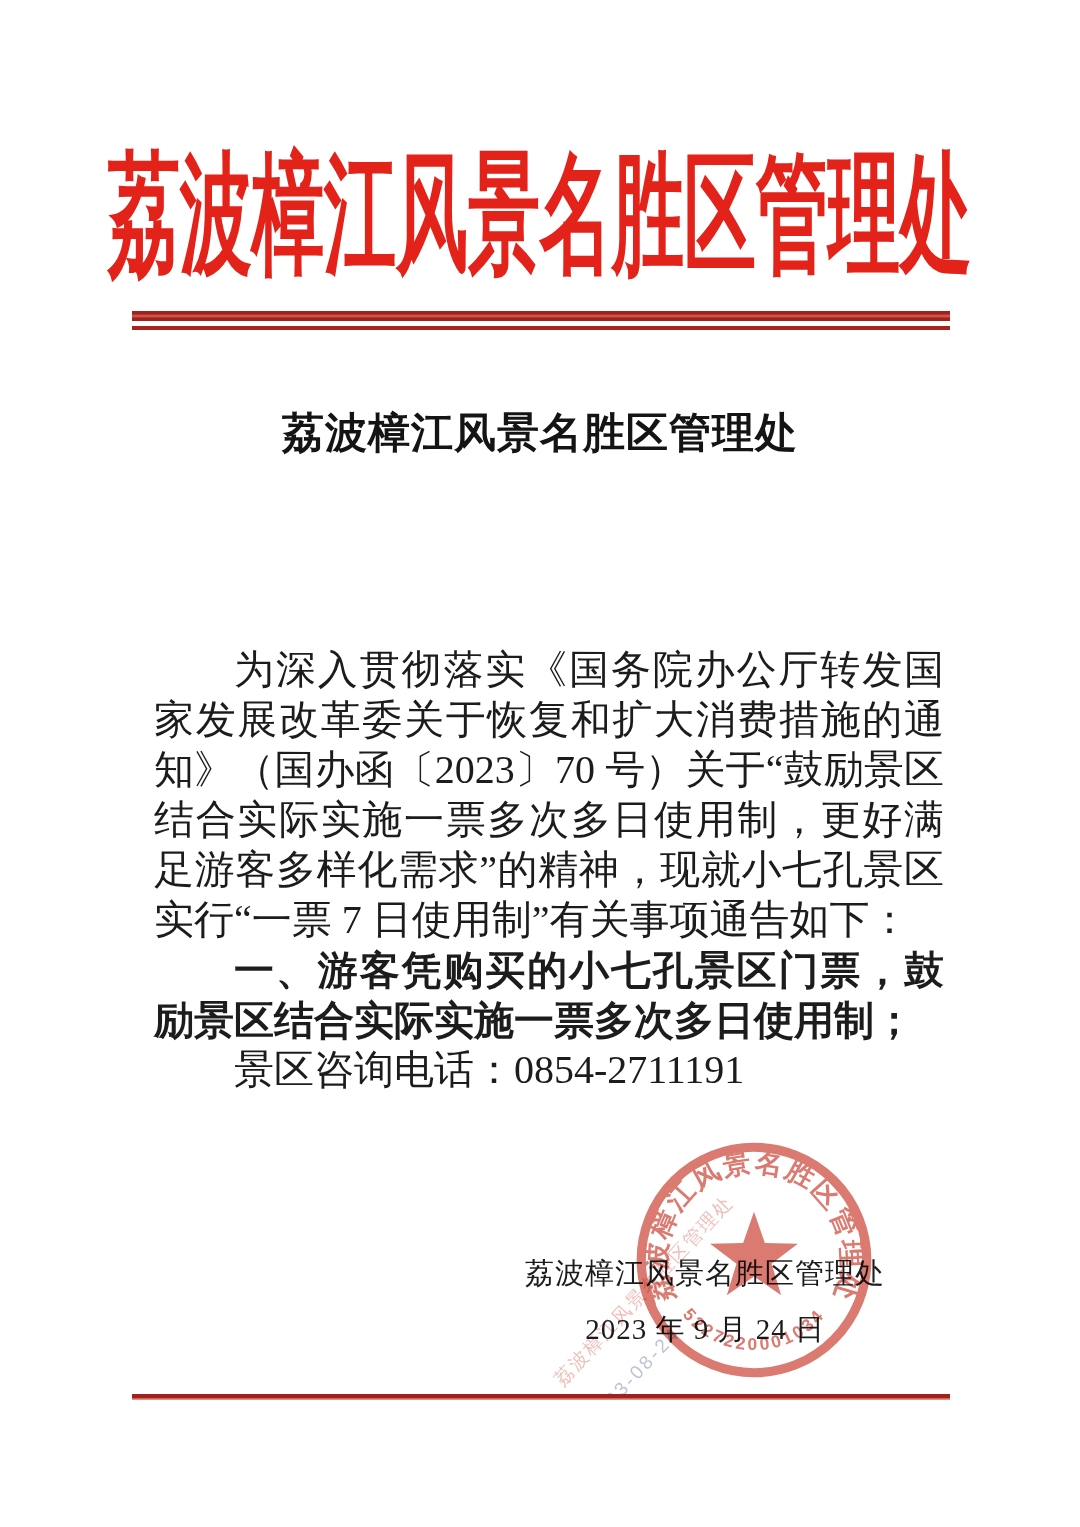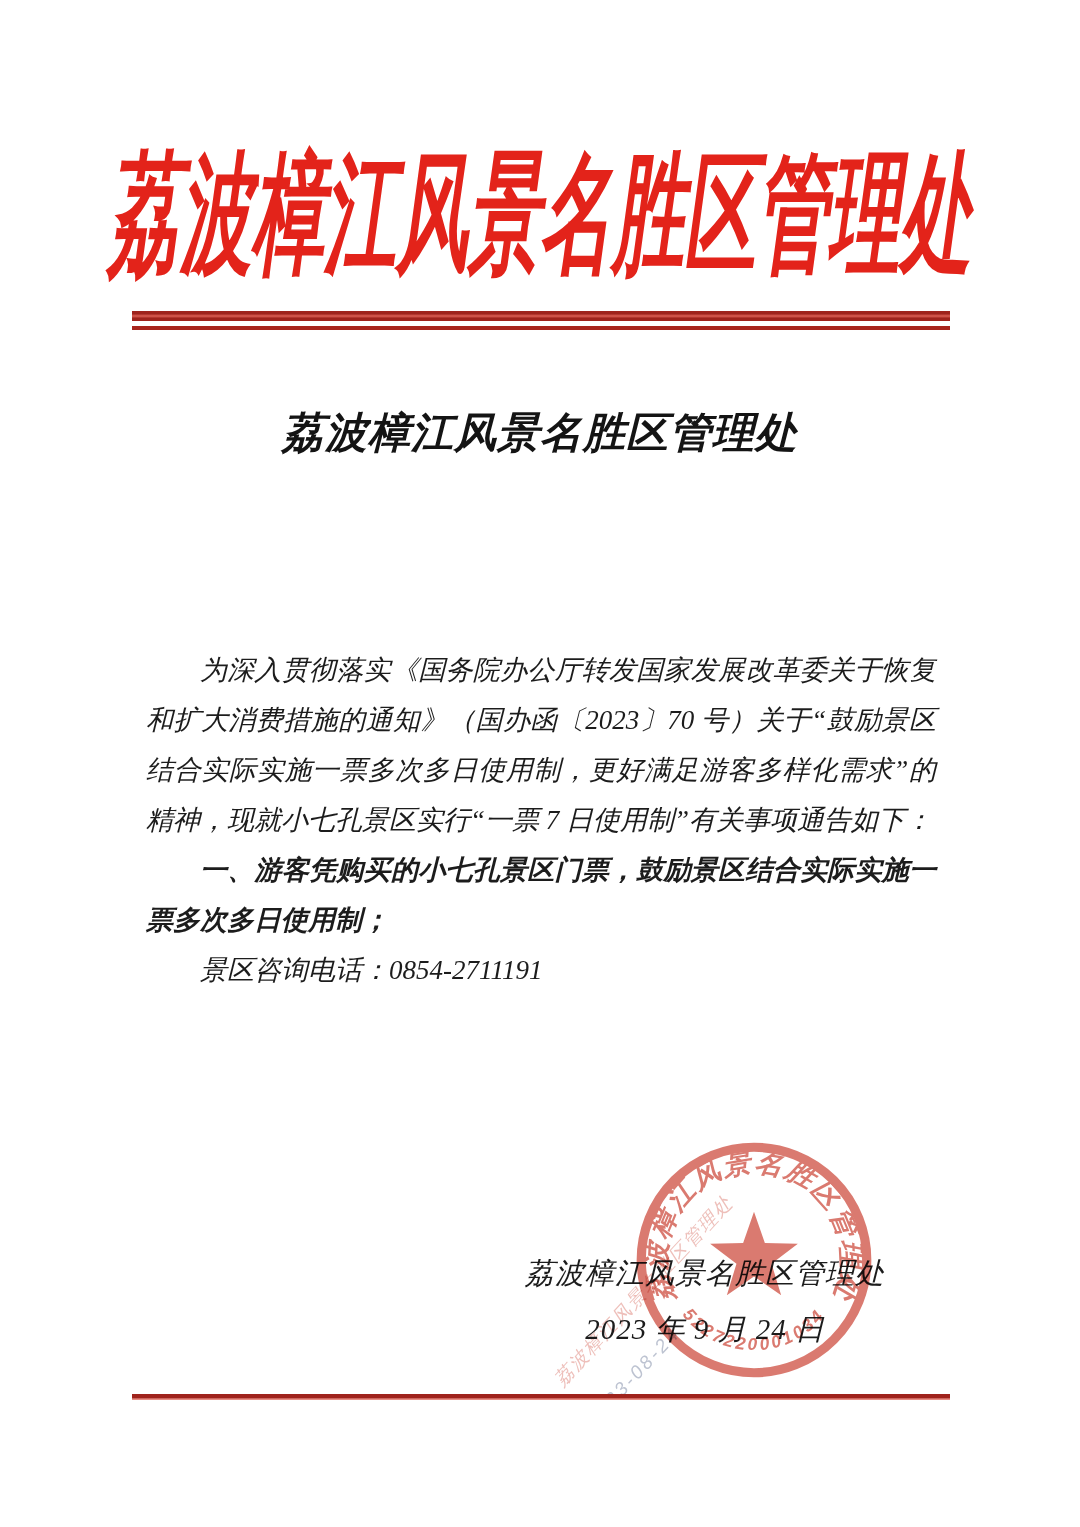--- a/index.html
+++ b/index.html
@@ -3,21 +3,20 @@
 <meta charset="utf-8">
 <style>
   html,body{margin:0;padding:0;background:#ffffff;}
   .page{
     position:relative;
     width:1080px;height:1400px;
     background:#ffffff;
     overflow:hidden;
     font-family:"Liberation Serif","DejaVu Serif",serif;
     color:#1c1c1c;
-    font-style:italic;
   }
   
   .header-title{
     position:absolute;top:150px;left:0;width:100%;
     text-align:center;
     color:#e3231a;
     font-weight:700;
     font-size:72px;
     line-height:1;
     white-space:nowrap;
@@ -39,22 +38,22 @@
   
   .doc-title{
     position:absolute;top:399px;left:0;width:100%;
     text-align:center;
     font-size:42px;line-height:69px;
     font-weight:700;color:#141414;
     letter-spacing:1px;
   }
   
   .body-text{
-    position:absolute;left:146px;top:645px;width:790px;
-    font-size:27px;line-height:50px;
+    position:absolute;left:154px;top:645px;width:790px;
+    font-size:40px;line-height:50px;
     text-align:justify;
   }
   .body-text p{margin:0;text-indent:2em;}
   .body-text p.bold-item{
     font-family:"Liberation Sans","DejaVu Sans",sans-serif;
     font-weight:700;
     letter-spacing:0px;
   }
   
   .signature{

